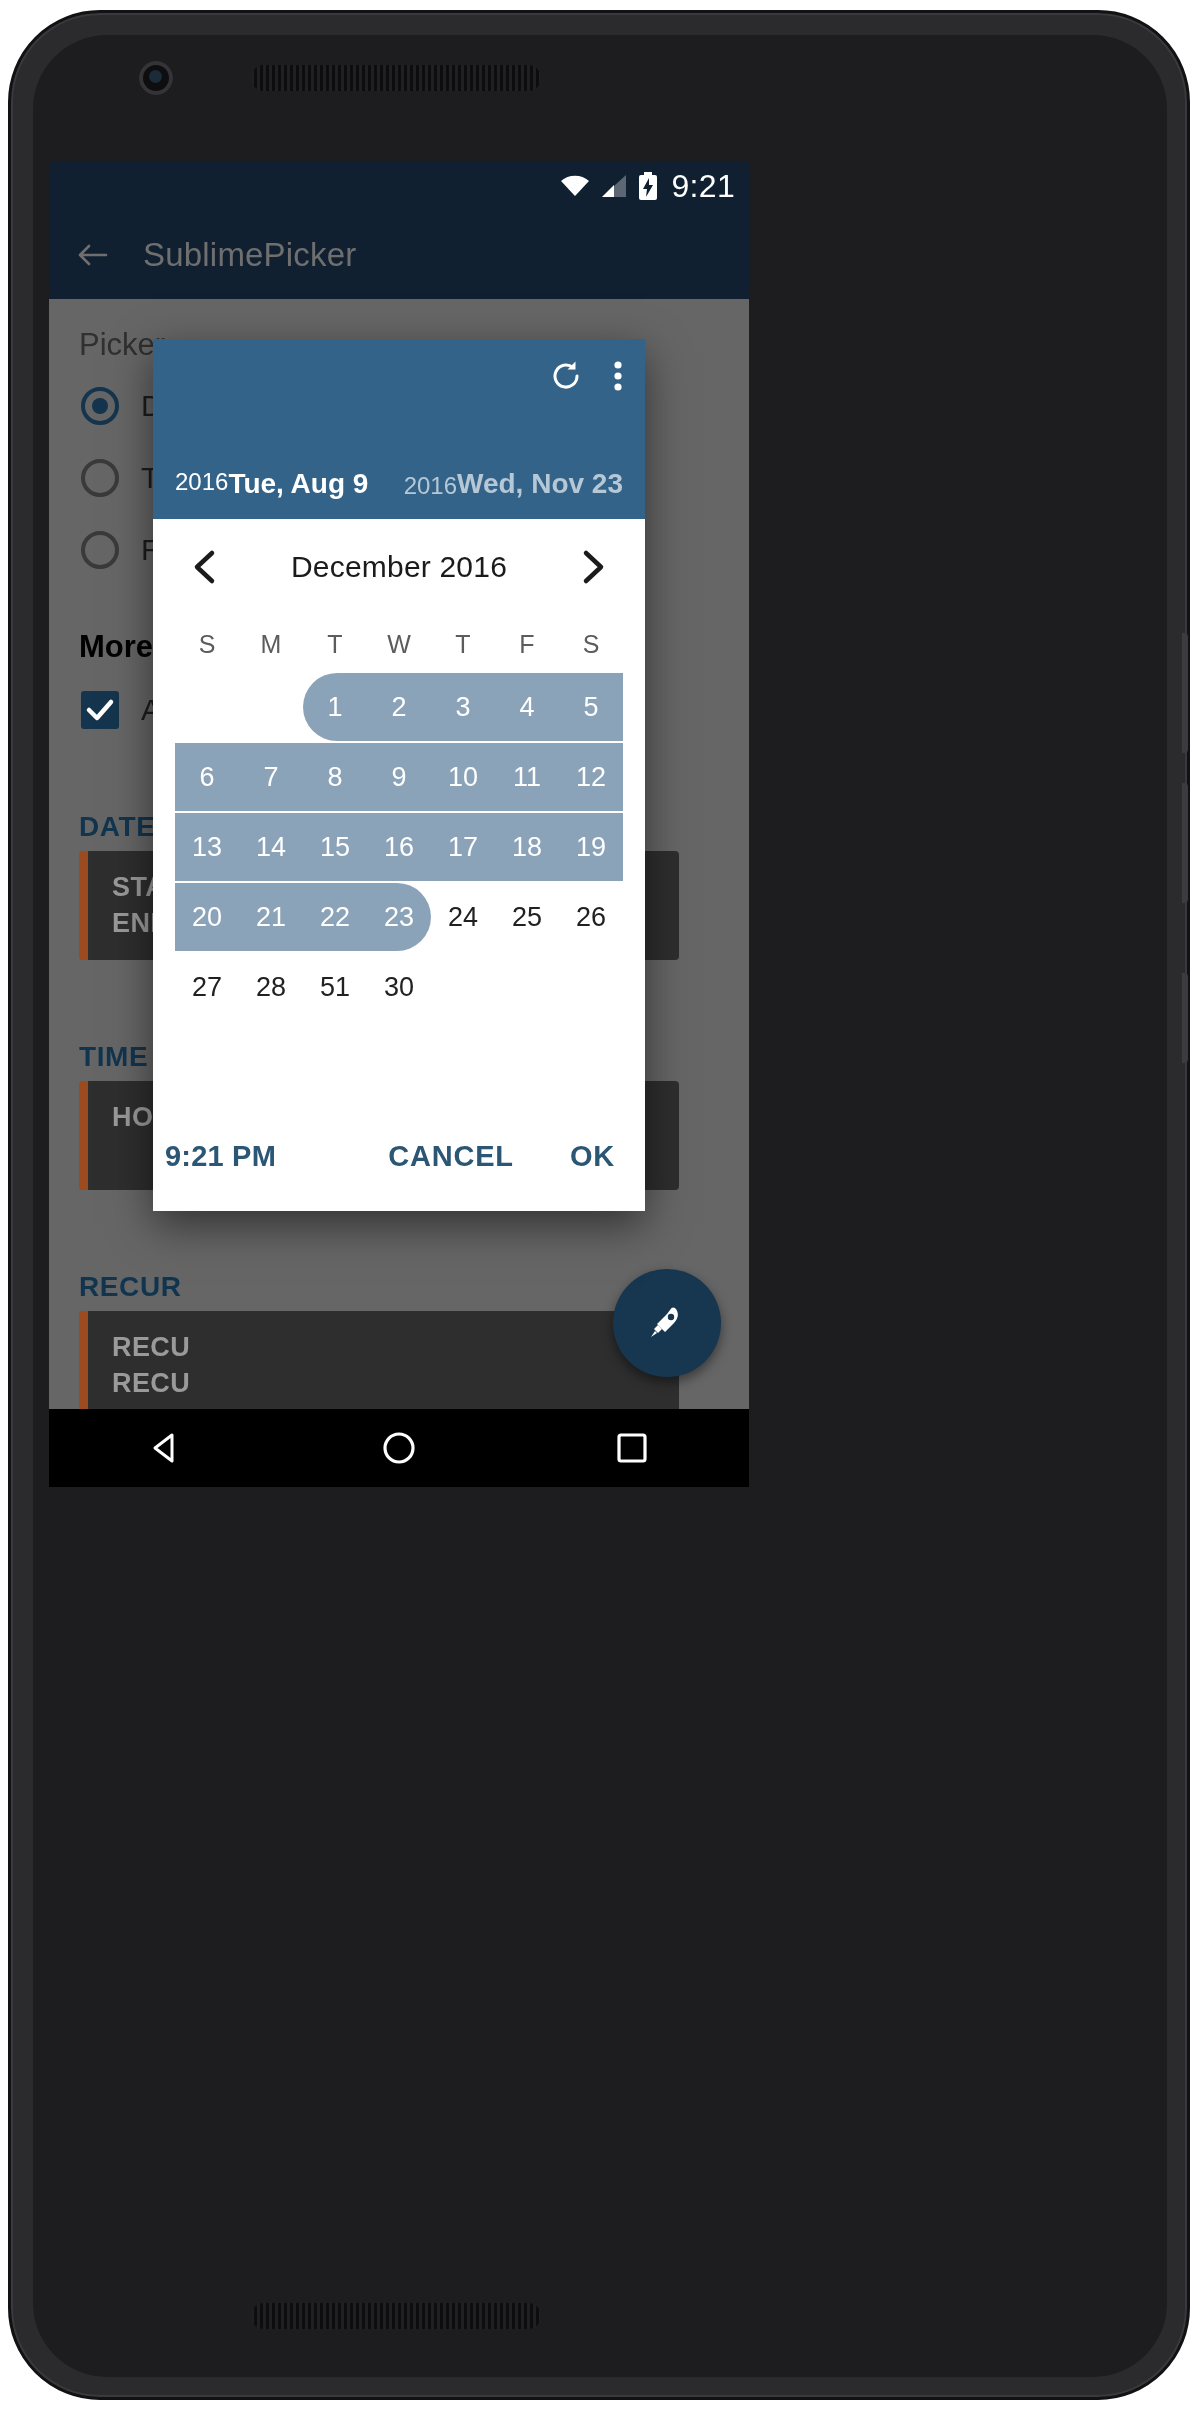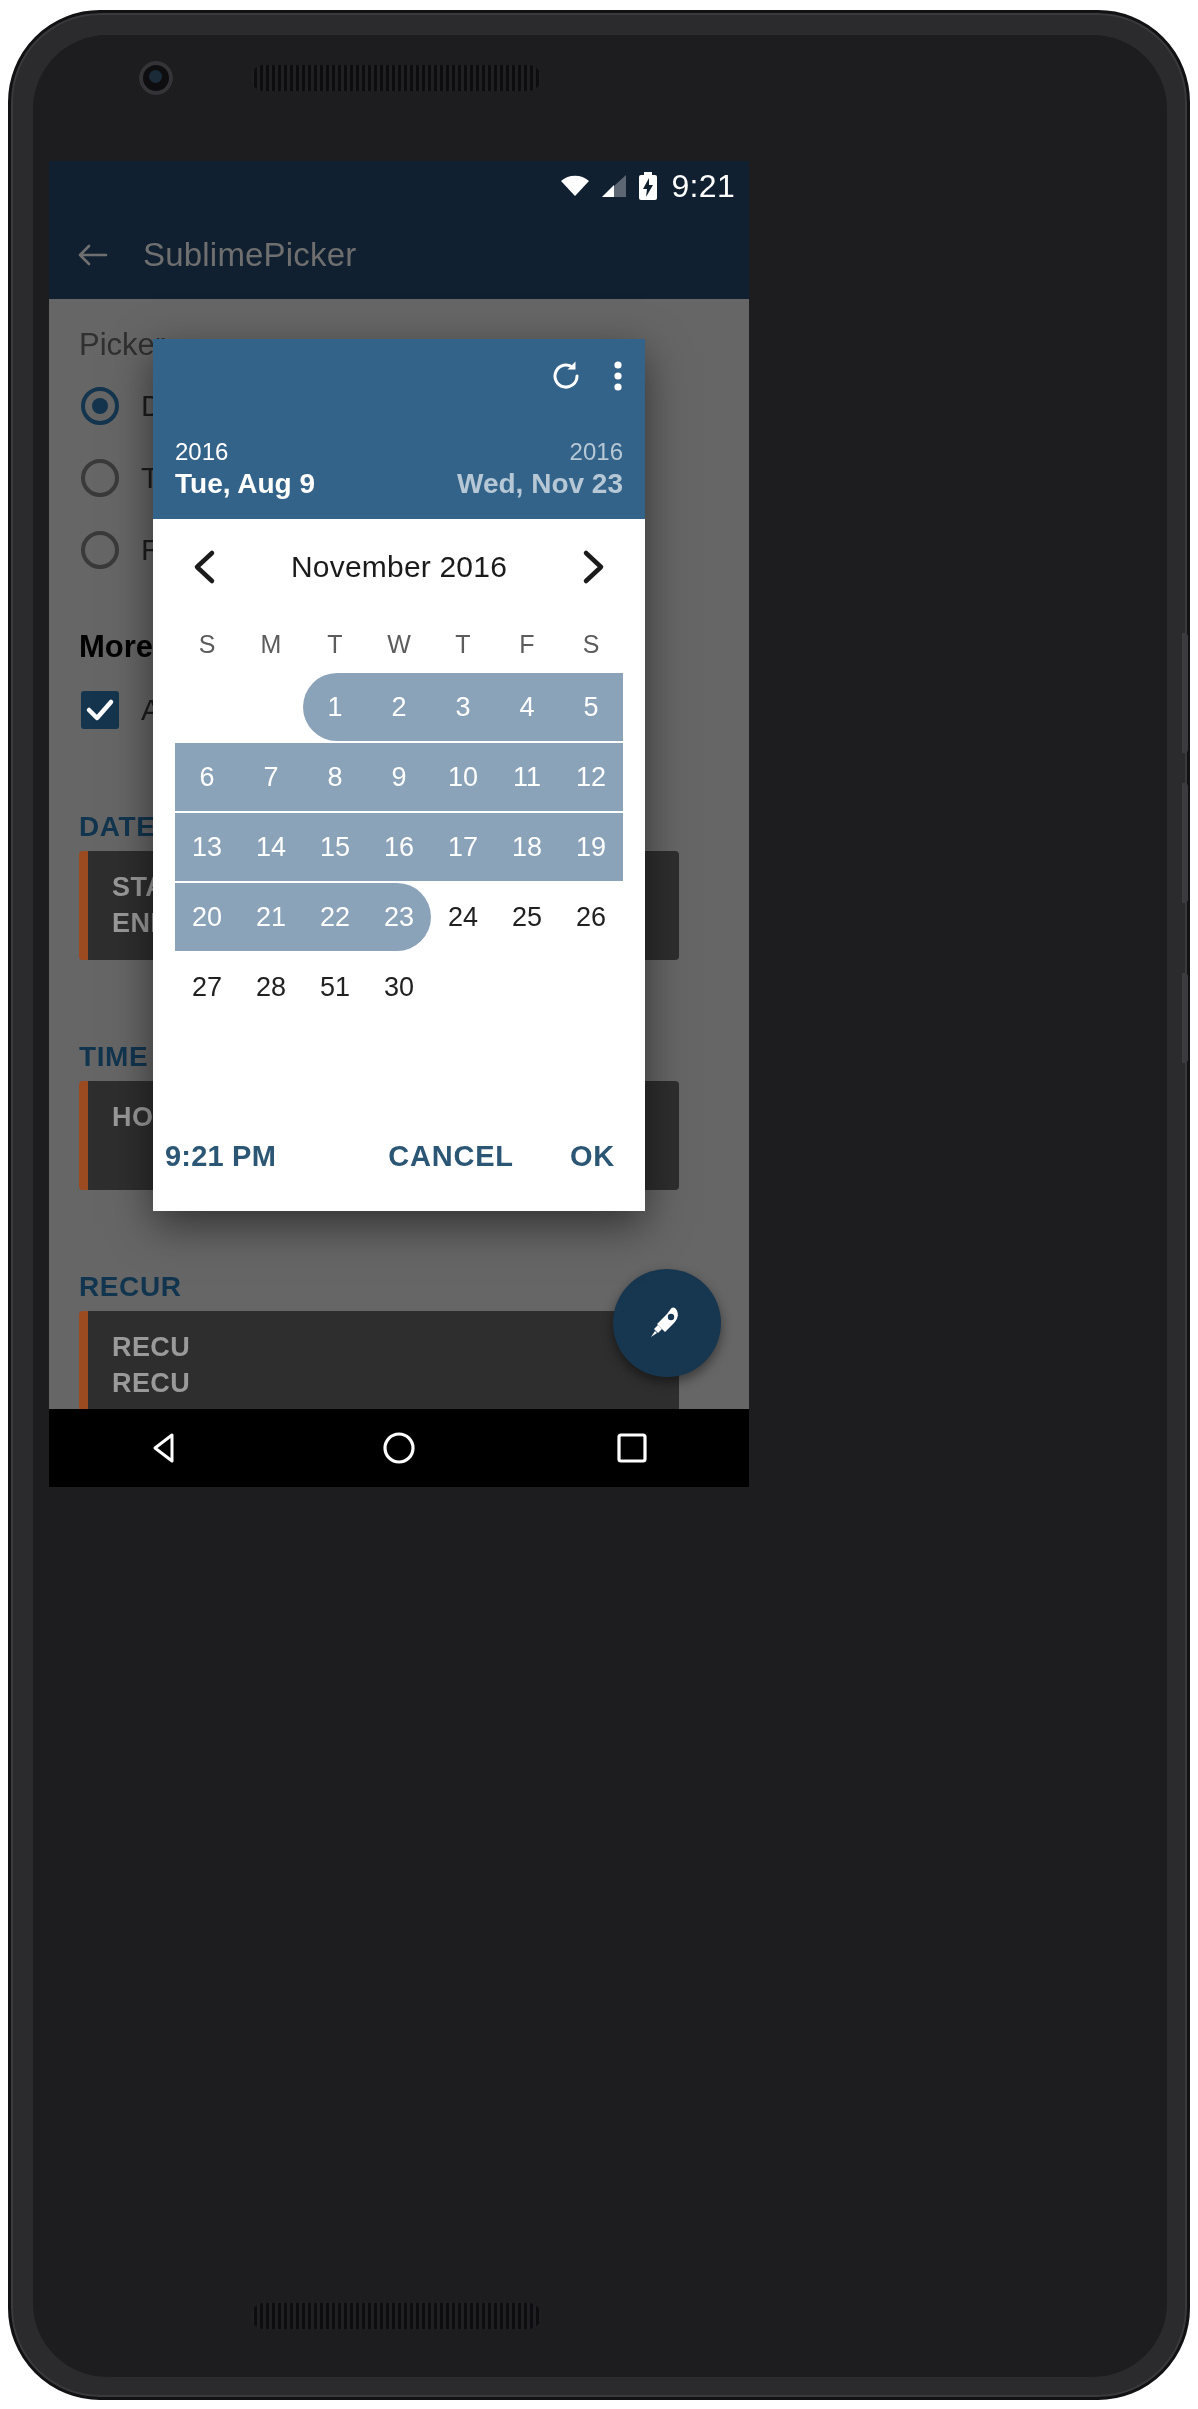--- a/index.html
+++ b/index.html
@@ -168,21 +168,21 @@
   }
   #header-actions {
     position: absolute; right: 22px; top: 20px;
     display: flex; align-items: center; gap: 30px;
   }
   #refresh-icon, #overflow-icon { cursor: pointer; }
   #header-dates {
     position: absolute; left: 22px; right: 22px; bottom: 18px;
     display: flex; justify-content: space-between; align-items: flex-end;
   }
-  .date-block { display: flex; flex-direction: column; }
+  .date-block { display: flex; flex-direction: row; }
   .date-block.end { align-items: flex-end; }
   .date-year {
     font-size: 24px; color: #ffffff; line-height: 1.25; font-weight: 400;
   }
   .date-main {
     font-size: 28px; color: #ffffff; font-weight: 700; line-height: 1.2;
     white-space: nowrap;
   }
   .date-block.end .date-year { color: #b6c8d6; }
   .date-block.end .date-main { color: #b6c8d6; }
@@ -389,21 +389,21 @@
           </div>
         </div>
       </div>
 
       <div id="month-nav">
         <span class="nav-chevron">
           <svg width="38" height="38" viewBox="0 0 38 38">
             <path d="M25 5 L10 19 L25 33" stroke="#1b1b1b" stroke-width="4.5" fill="none" stroke-linecap="round" stroke-linejoin="round"></path>
           </svg>
         </span>
-        <span id="month-title">November 2016</span>
+        <span id="month-title">December 2016</span>
         <span class="nav-chevron">
           <svg width="38" height="38" viewBox="0 0 38 38">
             <path d="M13 5 L28 19 L13 33" stroke="#1b1b1b" stroke-width="4.5" fill="none" stroke-linecap="round" stroke-linejoin="round"></path>
           </svg>
         </span>
       </div>
 
       <div id="calendar">
         <div id="weekday-row" class="cal-row">
             <div class="weekday-cell">S</div>

